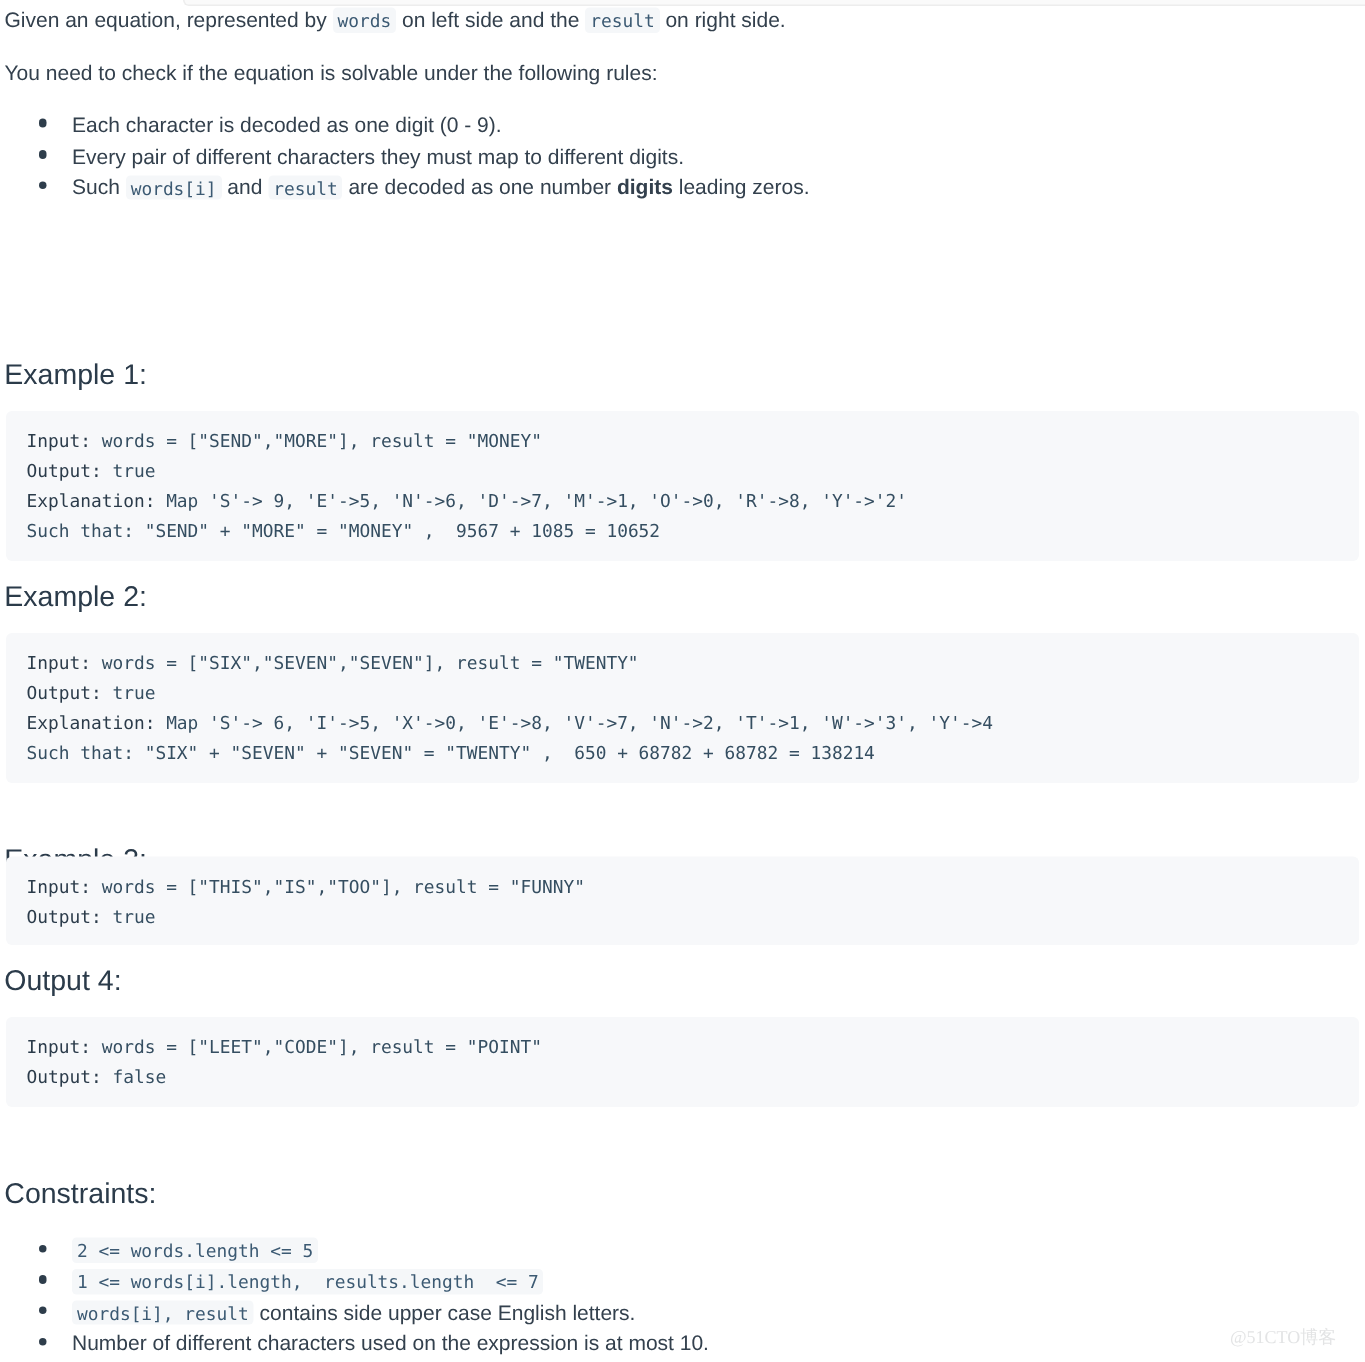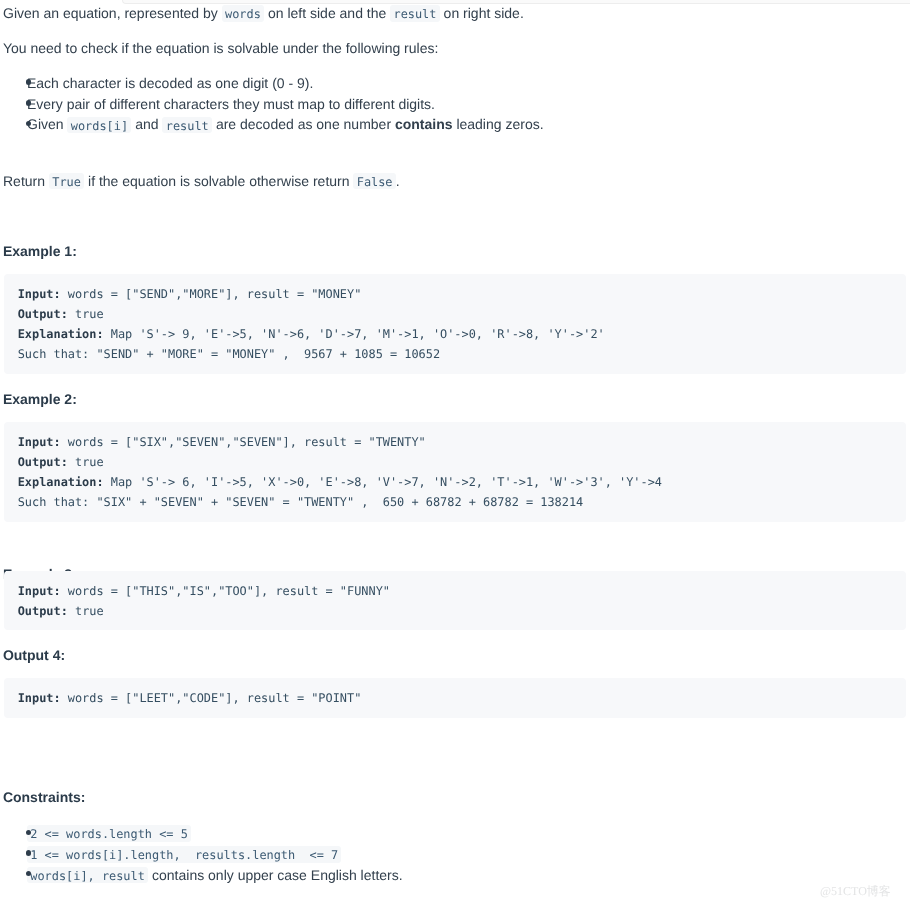--- a/index.html
+++ b/index.html
@@ -9,50 +9,49 @@
     font-family:"Liberation Sans",sans-serif;
     font-size:14px;color:#33404d;
     -webkit-font-smoothing:antialiased;
     text-rendering:geometricPrecision;
   }
   .page{position:relative;width:910px;height:908px;}
   .para{position:absolute;left:3px;white-space:nowrap;line-height:20px;height:20px;}
   .ic{font-family:"DejaVu Sans Mono",monospace;font-size:11.9px;background:#f5f7f9;color:#3c5a73;
       padding:1.8px 3.3px 0.8px;border-radius:3px;white-space:pre;}
   .blist{position:absolute;left:0;}
-  .bli{position:relative;padding-left:27px;height:20.7px;line-height:20.7px;white-space:nowrap;}
+  .bli{position:relative;padding-left:48px;height:20.7px;line-height:20.7px;white-space:nowrap;}
   .bli::before{content:"";position:absolute;left:25.8px;top:6.4px;width:5.5px;height:5.5px;border-radius:50%;background:#2e3d4b;}
   .cb{position:absolute;left:3.5px;width:902.5px;background:#f7f8fa;border-radius:4px;
     font-family:"DejaVu Sans Mono",monospace;font-size:11.9px;color:#354e61;padding:10.3px 0 9.5px;box-sizing:border-box;}
   .cb .ln{padding-left:14.2px;line-height:20px;white-space:pre;}
-  .cb .ln b{font-weight:bold;color:#2b3b4a;}
-  .exh{position:absolute;left:2.9px;font-weight:bold;font-size:14px;color:#2b3b4a;white-space:nowrap;line-height:20px;}
+  .cb .ln b{font-weight:normal;color:#2b3b4a;}
+  .exh{position:absolute;left:2.9px;font-weight:normal;font-size:19px;color:#2b3b4a;white-space:nowrap;line-height:20px;}
   .wm{position:absolute;color:#e3e4e5;font-size:12px;font-family:Liberation Serif, serif;white-space:nowrap;line-height:20px;margin-left:18px;}
   .topstrip{position:absolute;left:122px;right:0;top:-22px;height:26px;background:#fafafa;
             border:1px solid #ededed;border-top:none;border-right:none;
             border-bottom-left-radius:4px;box-sizing:border-box;}
 </style>
 </head>
 <body>
 
 <div class="page">
 
   <div class="topstrip"></div>
 
   <p class="para" style="top:3px"><span>Given an equation, represented by </span><code class="ic">words</code><span> on left side and the </span><code class="ic">result</code><span> on right side.</span></p>
 
   <p class="para" style="top:38px">You need to check if the equation is solvable under the following rules:</p>
 
   <div class="blist" style="top:73px">
     <div class="bli"><span>Each character is decoded as one digit (0 - 9).</span></div>
     <div class="bli"><span>Every pair of different characters they must map to different digits.</span></div>
-    <div class="bli"><span>Given </span><code class="ic">words[i]</code><span> and </span><code class="ic">result</code><span> are decoded as one number </span><b>contains</b><span> leading zeros.</span></div>
+    <div class="bli"><span>Such </span><code class="ic">words[i]</code><span> and </span><code class="ic">result</code><span> are decoded as one number </span><b>digits</b><span> leading zeros.</span></div>
   </div>
 
-  <p class="para" style="top:170.7px"><span>Return </span><code class="ic">True</code><span> if the equation is solvable otherwise return </span><code class="ic">False</code><span>.</span></p>
 
   <h3 class="exh" style="top:240.6px">Example 1:</h3>
   <div class="cb" style="top:274.1px">
     <div class="ln"><b>Input:</b><span> words = ["SEND","MORE"], result = "MONEY"</span></div>
     <div class="ln"><b>Output:</b><span> true</span></div>
     <div class="ln"><b>Explanation:</b><span> Map 'S'-&gt; 9, 'E'-&gt;5, 'N'-&gt;6, 'D'-&gt;7, 'M'-&gt;1, 'O'-&gt;0, 'R'-&gt;8, 'Y'-&gt;'2'</span></div>
     <div class="ln"><span>Such that:</span><span> "SEND" + "MORE" = "MONEY" ,  9567 + 1085 = 10652</span></div>
   </div>
 
   <h3 class="exh" style="top:388.6px">Example 2:</h3>
@@ -65,24 +64,26 @@
 
   <h3 class="exh" style="top:564px">Example 3:</h3>
   <div class="cb" style="top:570.5px">
     <div class="ln"><b>Input:</b><span> words = ["THIS","IS","TOO"], result = "FUNNY"</span></div>
     <div class="ln"><b>Output:</b><span> true</span></div>
   </div>
 
   <h3 class="exh" style="top:644.6px">Output 4:</h3>
   <div class="cb" style="top:678.1px">
     <div class="ln"><b>Input:</b><span> words = ["LEET","CODE"], result = "POINT"</span></div>
+    <div class="ln"><b>Output:</b><span> false</span></div>
   </div>
 
   <h3 class="exh" style="top:786.8px">Constraints:</h3>
 
   <div class="blist" style="top:823.2px">
     <div class="bli"><code class="ic">2 &lt;= words.length &lt;= 5</code></div>
     <div class="bli"><code class="ic">1 &lt;= words[i].length,  results.length  &lt;= 7</code></div>
-    <div class="bli"><code class="ic">words[i], result</code><span> contains only upper case English letters.</span></div>
+    <div class="bli"><code class="ic">words[i], result</code><span> contains side upper case English letters.</span></div>
+    <div class="bli"><span>Number of different characters used on the expression is at most 10.</span></div>
   </div>
 
   <div class="wm" style="left:802px;top:881.3px">@51CTO博客</div>
 </div>
 
 </body></html>

